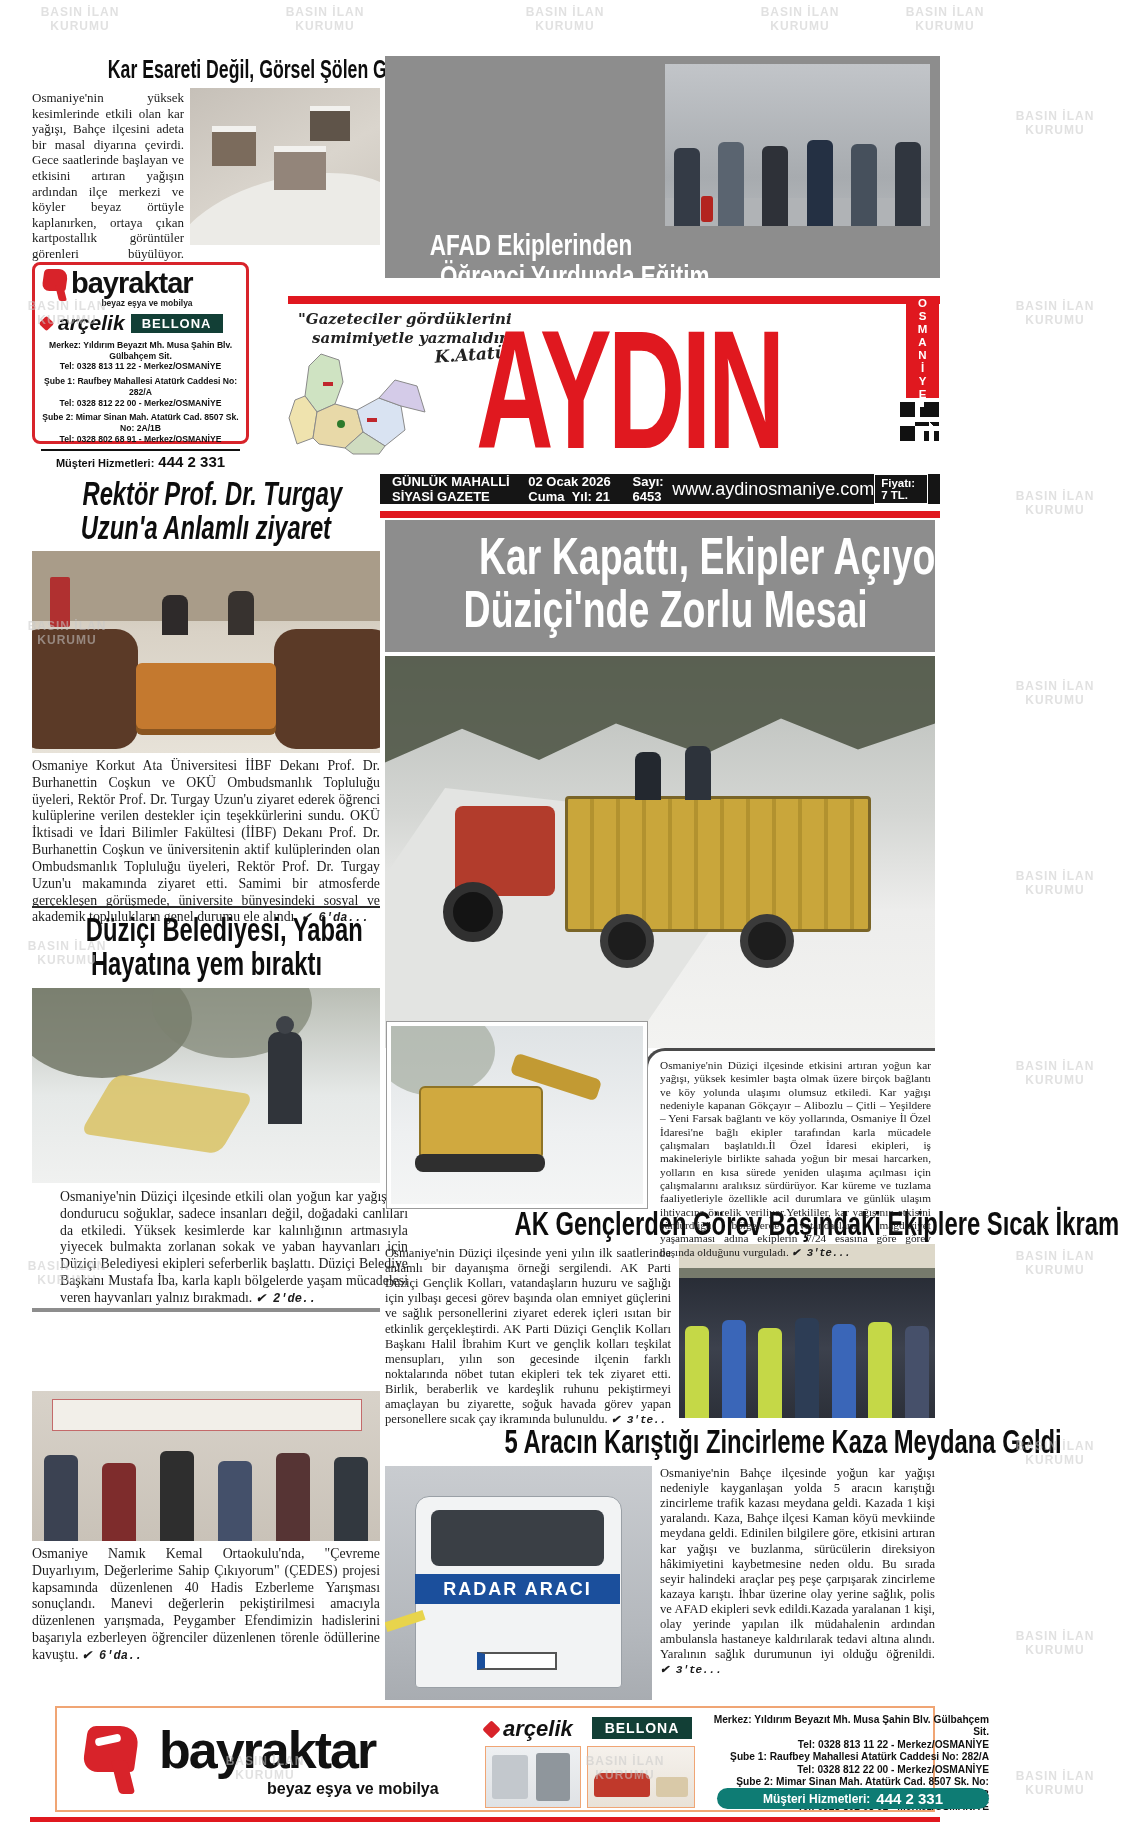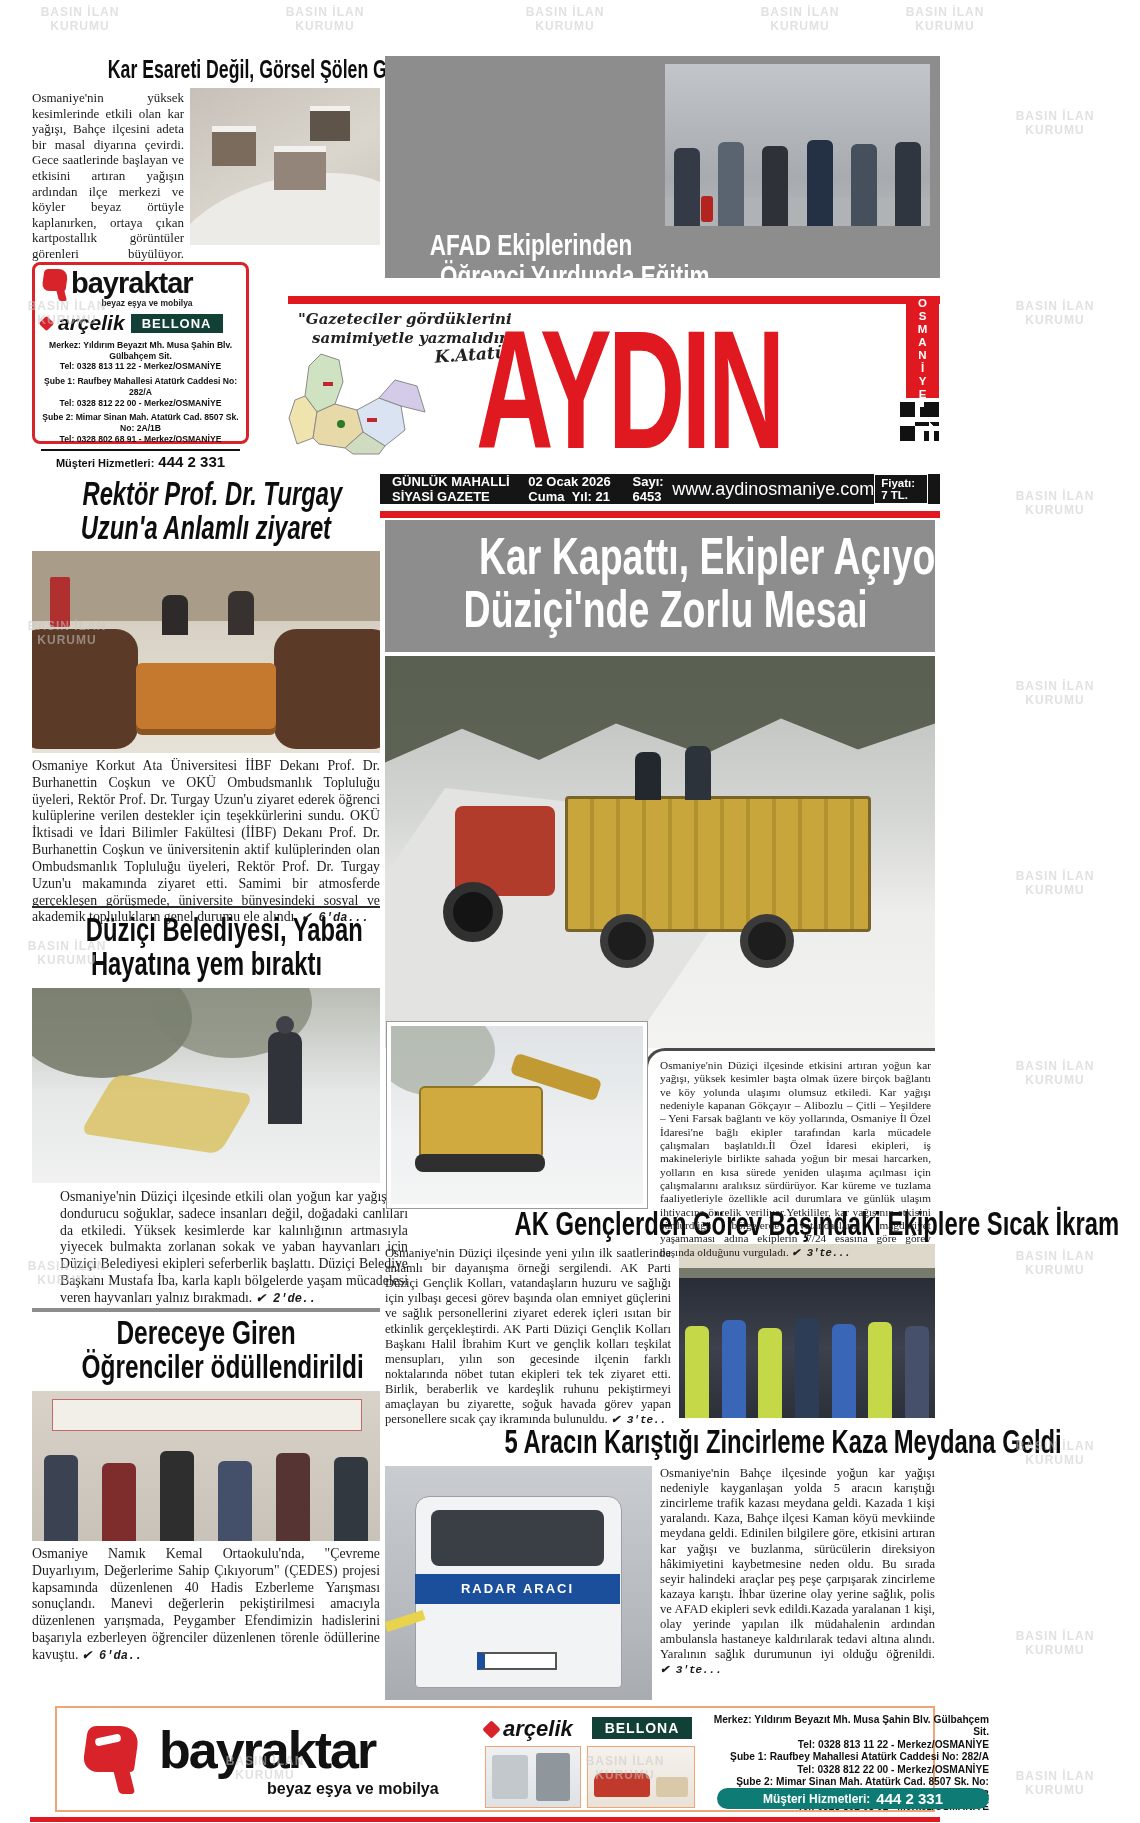--- a/index.html
+++ b/index.html
@@ -166,24 +166,20 @@
     <div class="abs" style="left:60px;top:96px;width:150px;height:60px;background:#d9c264;transform:skewX(-24deg) rotate(8deg);opacity:.85;border-radius:10px;"></div>
     <div class="abs" style="left:236px;top:44px;width:34px;height:92px;background:#30343a;border-radius:10px 10px 0 0;"></div>
     <div class="abs" style="left:244px;top:28px;width:18px;height:18px;background:#3e4248;border-radius:50%;"></div>
   </div>
   <div class="abs body" style="left:36px;top:1189px;width:348px;font-size:13.8px;line-height:1.22;margin-left:24px;">
     <span>Osmaniye'nin Düziçi ilçesinde etkili olan yoğun kar yağışı ve dondurucu soğuklar, sadece insanları değil, doğadaki canlıları da etkiledi. Yüksek kesimlerde kar kalınlığının artmasıyla yiyecek bulmakta zorlanan sokak ve yaban hayvanları için Düziçi Belediyesi ekipleri seferberlik başlattı. Düziçi Belediye Başkanı Mustafa İba, karla kaplı bölgelerde yaşam mücadelesi veren hayvanları yalnız bırakmadı.</span>
     <span class="ref" style="font-size:12px;">✔ 2'de..</span>
   </div>
   <div class="divline" style="top:1308px;background:#8d8d8d;height:4px;"></div>
 
-  <div class="abs ctr" style="left:32px;top:1316px;width:348px;">
-    <span class="hl cx" style="--s:.74;font-size:33px;">Dereceye Giren</span><br>
-    <span class="hl cx" style="--s:.74;font-size:33px;">Öğrenciler ödüllendirildi</span>
-  </div>
   <div class="ph" style="left:32px;top:1391px;width:348px;height:150px;background:linear-gradient(#d8d2c9,#c9c2b8);">
     <div class="abs" style="left:20px;top:8px;width:308px;height:30px;background:#f2efe9;border:1px solid #c46a6a;"></div>
     <div class="figrow" style="height:100px;">
       <div class="fig" style="width:34px;height:86px;background:#3b4252;"></div>
       <div class="fig" style="width:34px;height:78px;background:#7e2c2c;"></div>
       <div class="fig" style="width:34px;height:90px;background:#2e2e2e;"></div>
       <div class="fig" style="width:34px;height:80px;background:#44506a;"></div>
       <div class="fig" style="width:34px;height:88px;background:#563434;"></div>
       <div class="fig" style="width:34px;height:84px;background:#32383f;"></div>
     </div>
@@ -241,21 +237,21 @@
       <div class="fig" style="width:24px;height:92px;background:#46506a;"></div>
     </div>
   </div>
 
   <div class="abs ctr" style="left:385px;top:1424px;width:550px;">
     <span class="hl cx" style="--s:.7;font-size:34px;">5 Aracın Karıştığı Zincirleme Kaza Meydana Geldi</span>
   </div>
   <div class="ph" style="left:385px;top:1466px;width:267px;height:234px;background:linear-gradient(#c9ccd0,#b4b8bd 70%,#a8acb1);">
     <div class="abs" style="left:30px;top:30px;width:205px;height:190px;background:#f2f3f4;border-radius:14px 14px 4px 4px;border:1px solid #9aa0a6;"></div>
     <div class="abs" style="left:46px;top:44px;width:173px;height:56px;background:#3a3f45;border-radius:8px;"></div>
-    <div class="abs ctr" style="left:30px;top:108px;width:205px;height:30px;background:#1b4f9c;color:#fff;font-family:'Liberation Sans',sans-serif;font-weight:bold;font-size:13px;line-height:30px;letter-spacing:2px;">
+    <div class="abs ctr" style="left:30px;top:108px;width:205px;height:30px;background:#1b4f9c;color:#fff;font-family:'Liberation Sans',sans-serif;font-weight:bold;font-size:18px;line-height:30px;letter-spacing:2px;">
       <span>RADAR ARACI</span>
     </div>
     <div class="abs" style="left:92px;top:186px;width:80px;height:18px;background:#fff;border:2px solid #555;border-left:8px solid #1b4f9c;box-sizing:border-box;"></div>
     <div class="abs" style="left:0;top:150px;width:40px;height:10px;background:#e8d44c;transform:rotate(-18deg);"></div>
   </div>
   <div class="abs body" style="left:660px;top:1466px;width:275px;font-size:12.6px;line-height:1.2;">
     <span>Osmaniye'nin Bahçe ilçesinde yoğun kar yağışı nedeniyle kayganlaşan yolda 5 aracın karıştığı zincirleme trafik kazası meydana geldi. Kazada 1 kişi yaralandı. Kaza, Bahçe ilçesi Kaman köyü mevkiinde meydana geldi. Edinilen bilgilere göre, etkisini artıran kar yağışı ve buzlanma, sürücülerin direksiyon hâkimiyetini kaybetmesine neden oldu. Bu sırada seyir halindeki araçlar peş peşe çarpışarak zincirleme kazaya karıştı. İhbar üzerine olay yerine sağlık, polis ve AFAD ekipleri sevk edildi.Kazada yaralanan 1 kişi, olay yerinde yapılan ilk müdahalenin ardından ambulansla hastaneye kaldırılarak tedavi altına alındı. Yaralının sağlık durumunun iyi olduğu öğrenildi.</span>
     <span class="ref" style="font-size:11px;">✔ 3'te...</span>
   </div>
 

